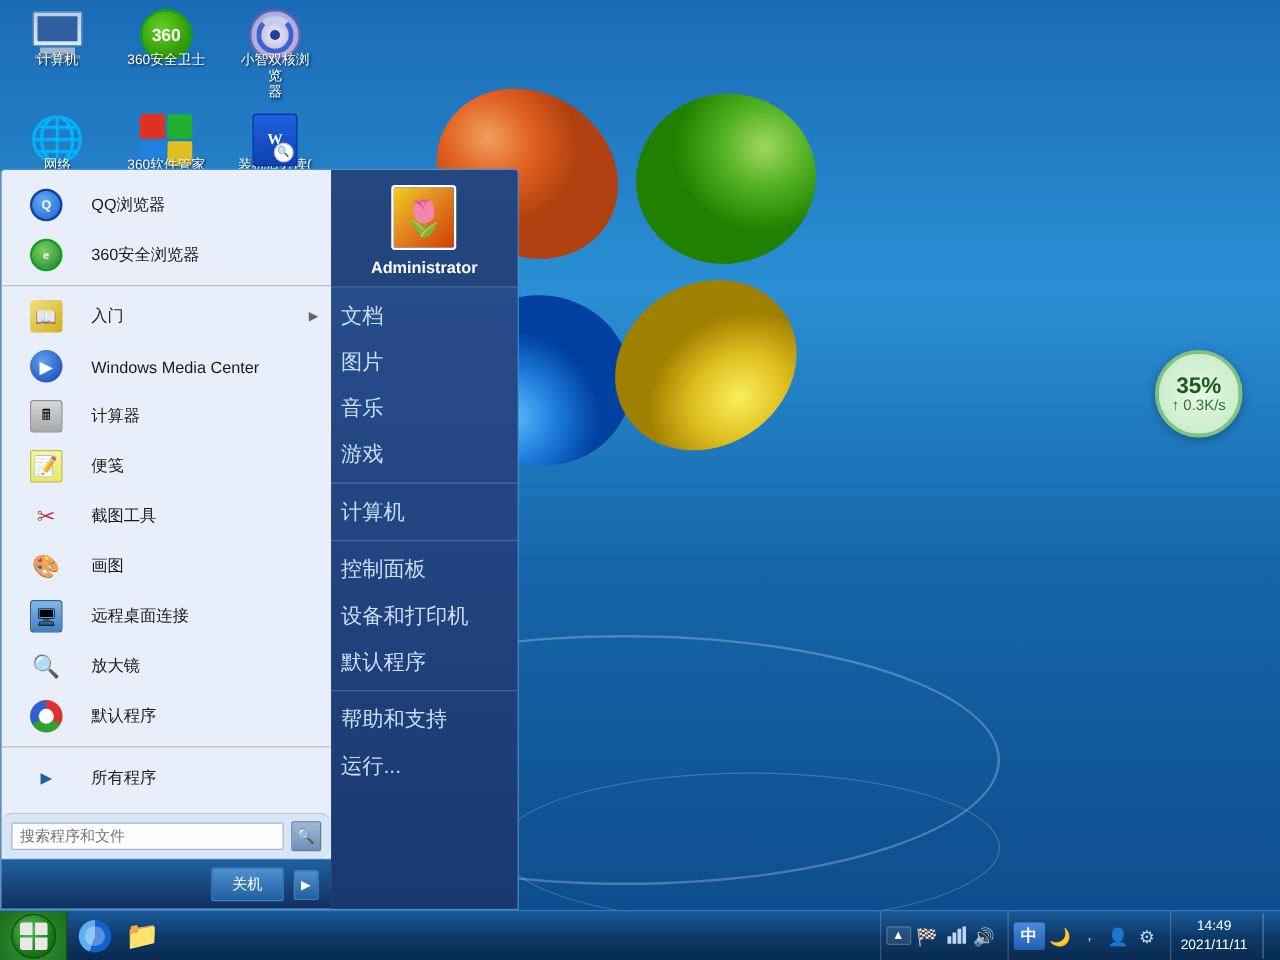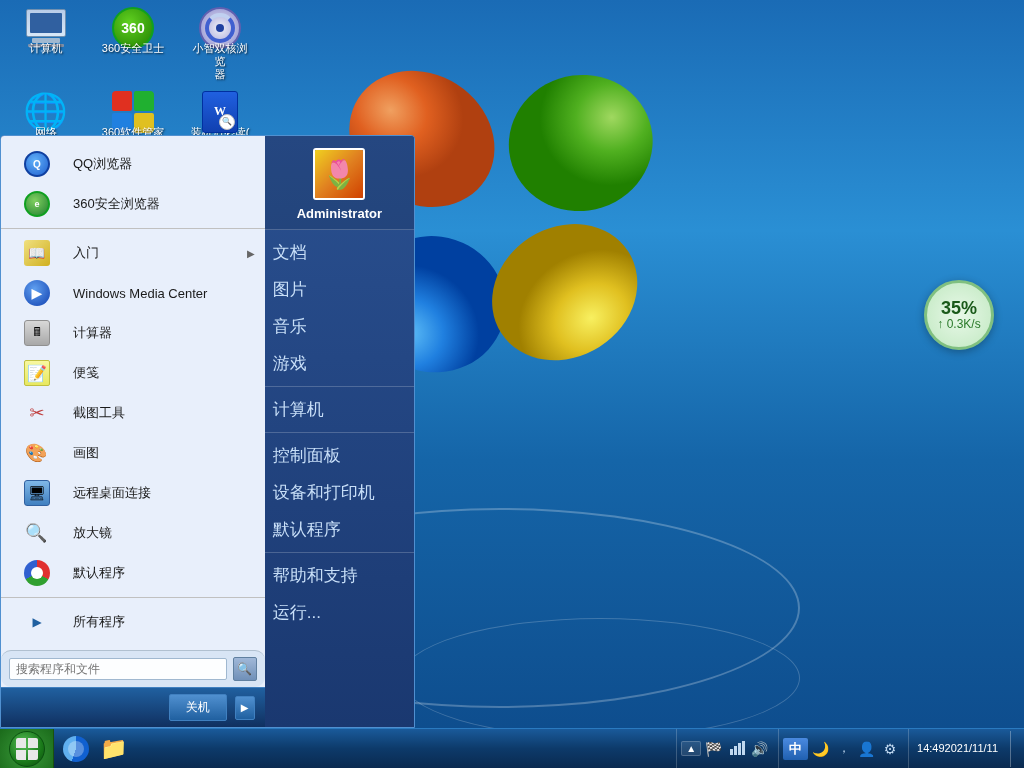--- a/index.html
+++ b/index.html
@@ -135,21 +135,21 @@
       display: flex;
       align-items: center;
       justify-content: center;
       cursor: pointer;
       font-size: 14px;
       color: #c0d8f0;
     }
 
     .tray-time {
       display: flex;
-      flex-direction: row;
+      flex-direction: column;
       align-items: center;
       color: white;
       font-size: 11px;
       line-height: 1.3;
       cursor: pointer;
       padding: 0 4px;
     }
 
     .ime-indicator {
       background: linear-gradient(180deg, #4a8ae0, #2060b0);

